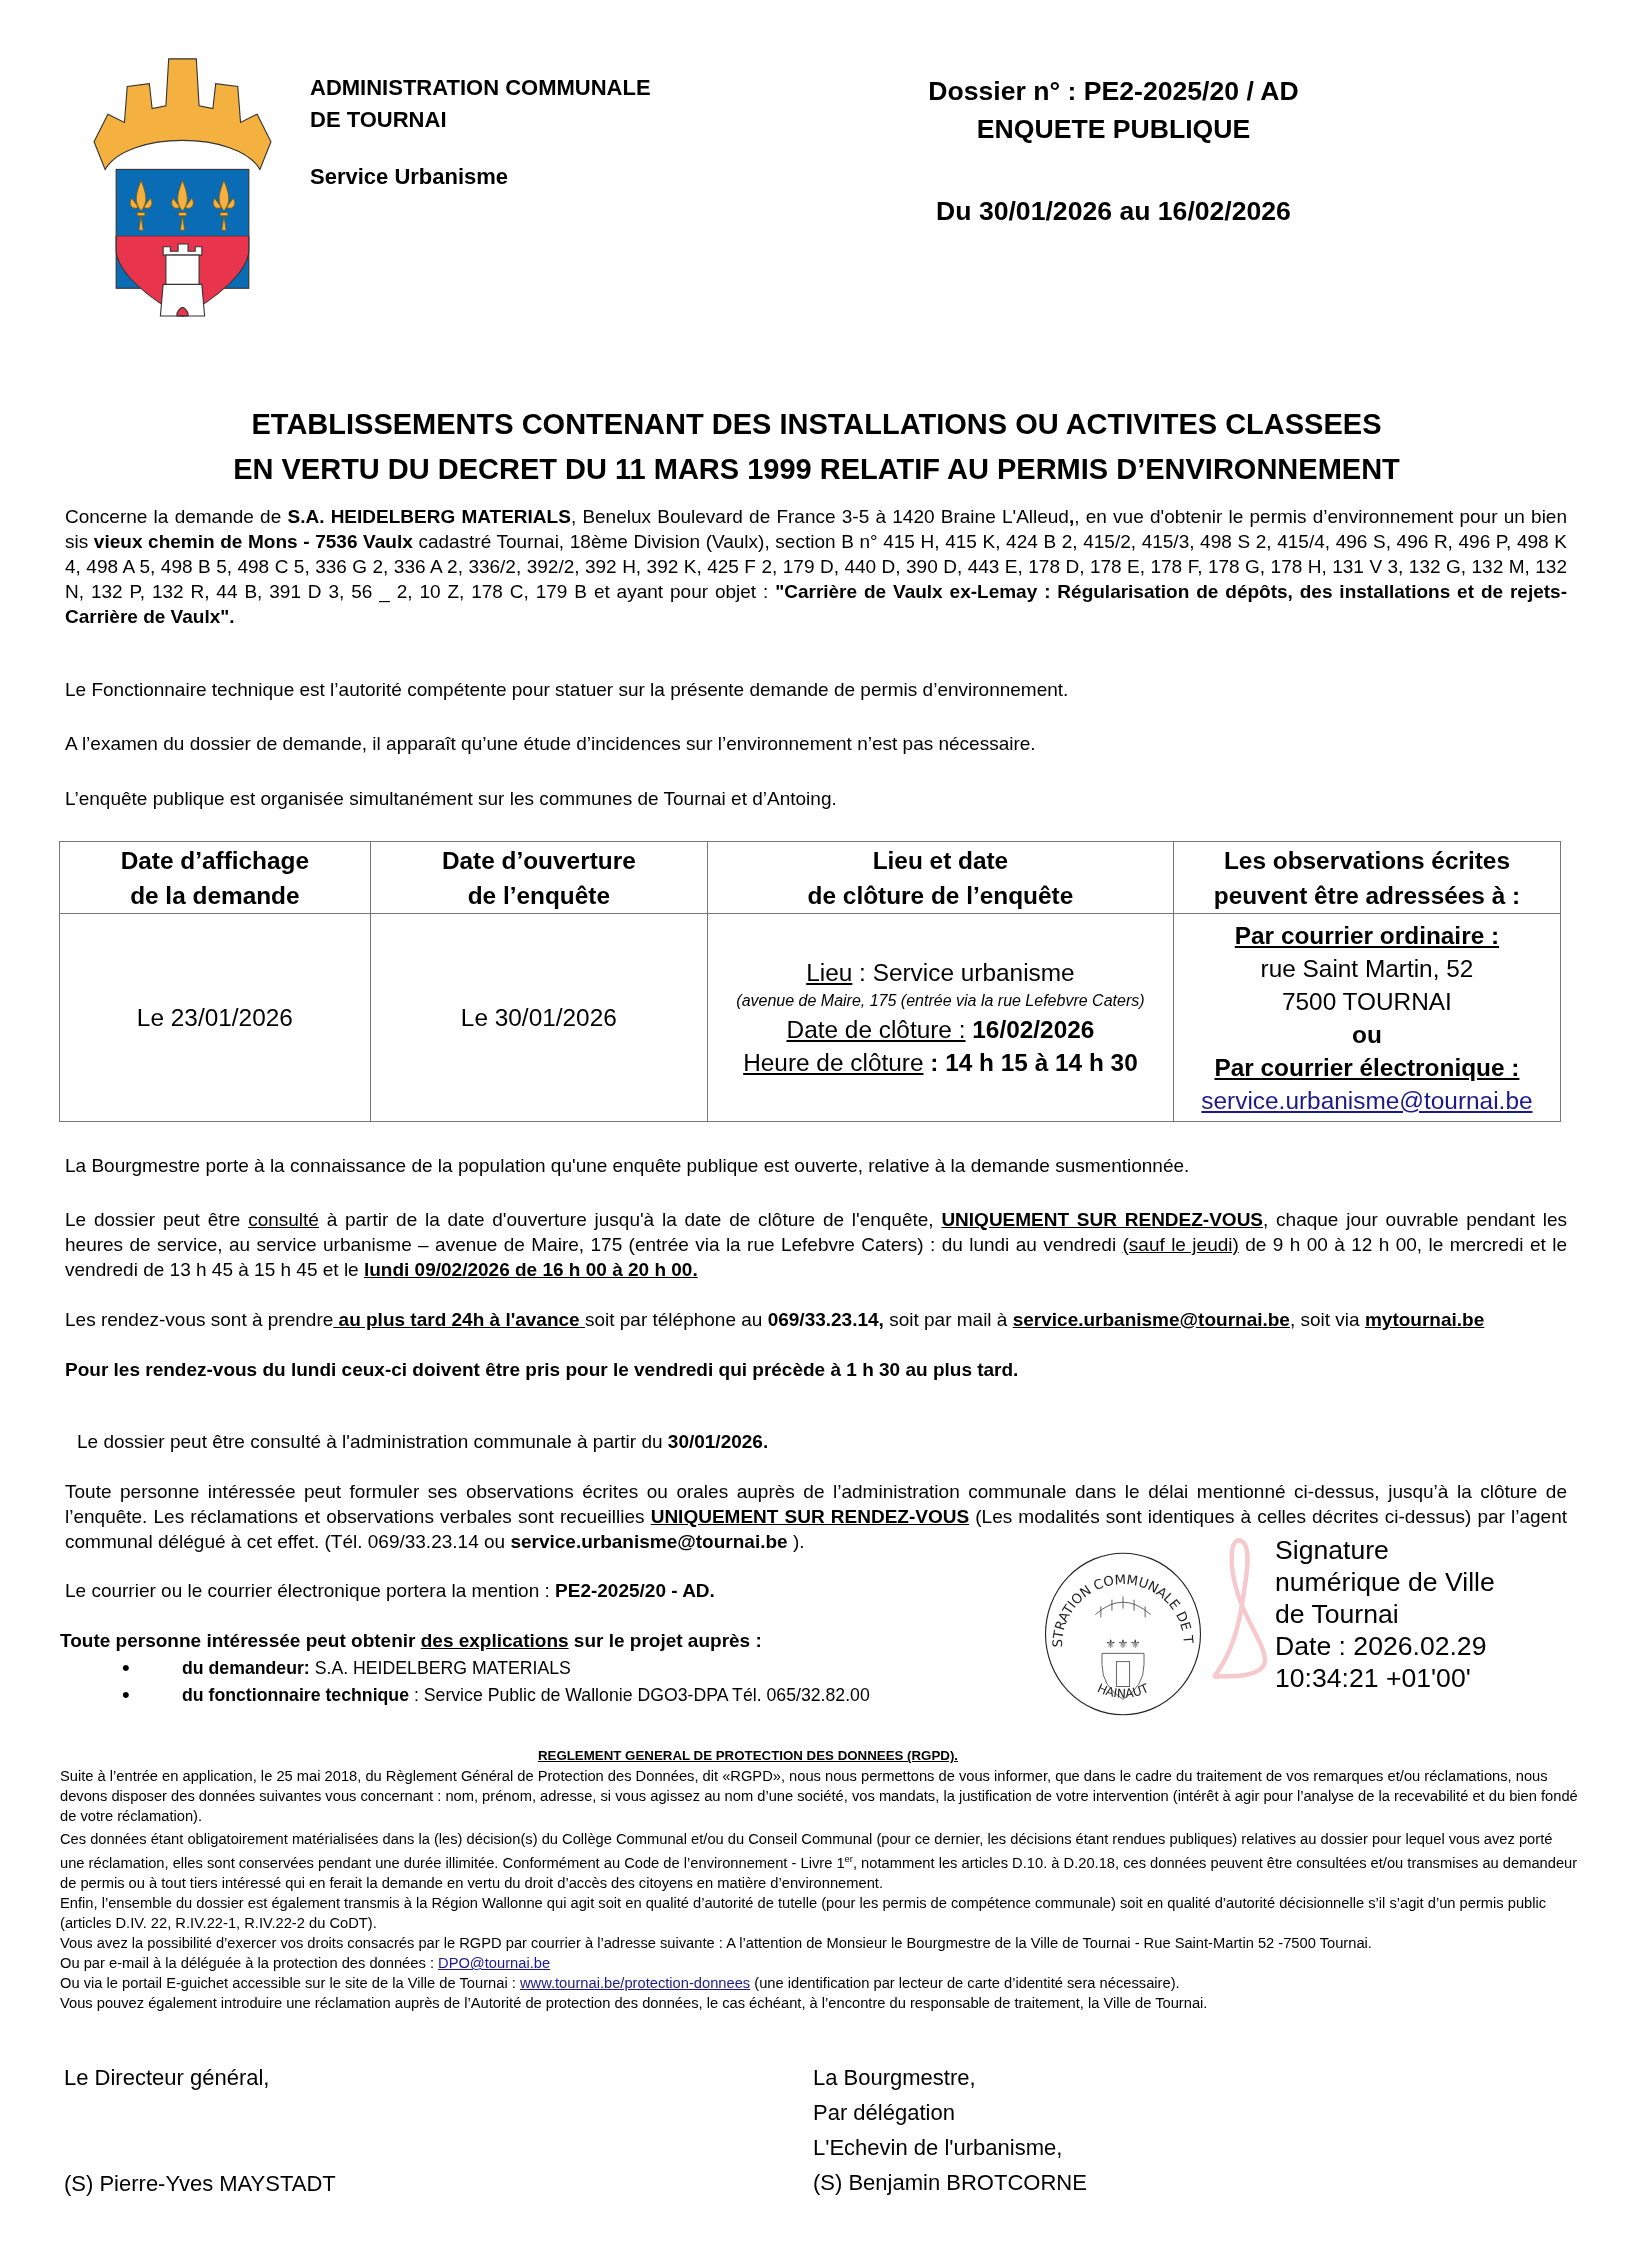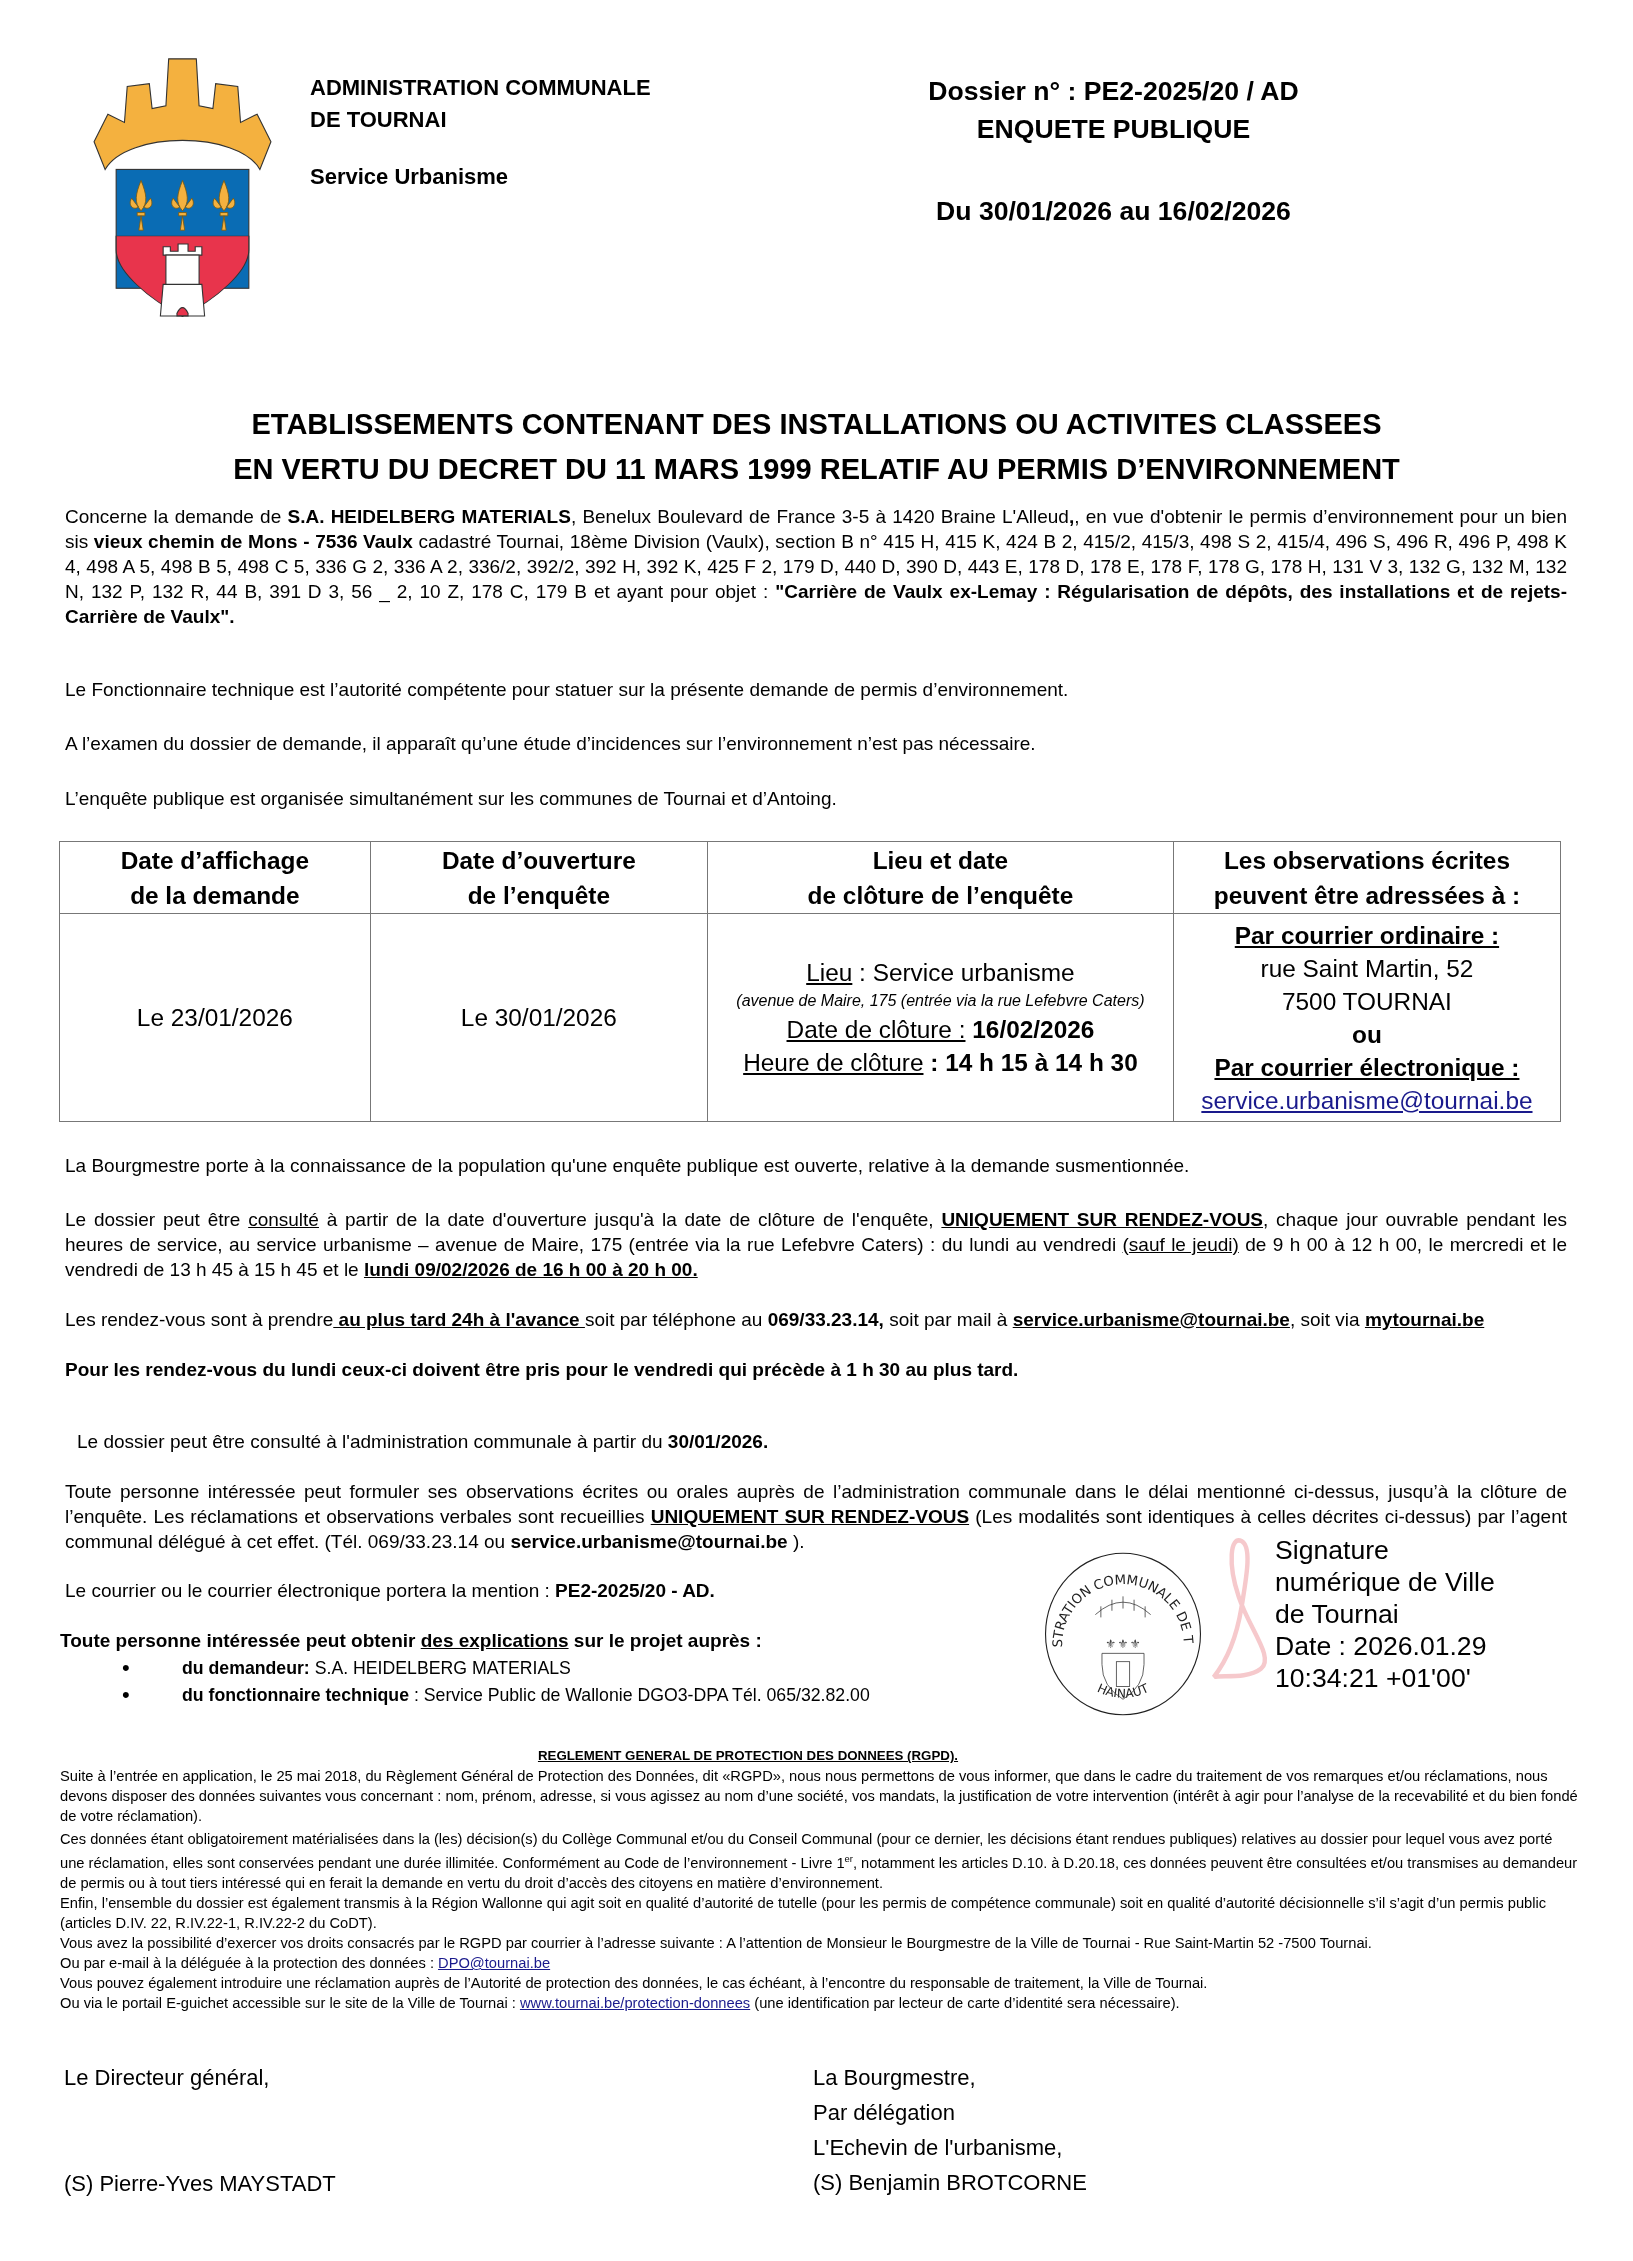--- a/index.html
+++ b/index.html
@@ -189,33 +189,33 @@
   </g>
 </svg>
 
 <svg id="sig-watermark" class="abs" viewBox="0 0 140 290">
   <path d="M60,20 C40,10 35,60 55,120 C75,180 120,230 95,250 C70,270 20,260 10,265 C30,240 50,200 60,140 C68,90 80,30 60,20 Z" fill="none" stroke="#f6c9cc" stroke-width="8"></path>
 </svg>
 <div id="sig-text" class="abs">
   <div>Signature</div>
   <div>numérique de Ville</div>
   <div>de Tournai</div>
-  <div>Date : 2026.01.29</div>
+  <div>Date : 2026.02.29</div>
   <div>10:34:21 +01'00'</div>
 </div>
 
 <div id="rgpd-title" class="abs">REGLEMENT GENERAL DE PROTECTION DES DONNEES (RGPD).</div>
 <div id="rgpd-body" class="abs">
   <p>Suite à l’entrée en application, le 25 mai 2018, du Règlement Général de Protection des Données, dit «RGPD», nous nous permettons de vous informer, que dans le cadre du traitement de vos remarques et/ou réclamations, nous devons disposer des données suivantes vous concernant : nom, prénom, adresse, si vous agissez au nom d’une société, vos mandats, la justification de votre intervention (intérêt à agir pour l’analyse de la recevabilité et du bien fondé de votre réclamation).</p>
   <p style="margin-top:3.3px"><span>Ces données étant obligatoirement matérialisées dans la (les) décision(s) du Collège Communal et/ou du Conseil Communal (pour ce dernier, les décisions étant rendues publiques) relatives au dossier pour lequel vous avez porté une réclamation, elles sont conservées pendant une durée illimitée. Conformément au Code de l’environnement -  Livre 1</span><sup>er</sup><span>, notamment les articles D.10. à D.20.18, ces données peuvent être consultées et/ou transmises au demandeur de permis ou à tout tiers intéressé qui en ferait la demande en vertu du droit d’accès des citoyens en matière d’environnement.</span></p>
   <p>Enfin, l’ensemble du dossier est également transmis à la Région Wallonne qui agit soit en qualité d’autorité de tutelle (pour les permis de compétence communale) soit en qualité d’autorité décisionnelle s’il s’agit d’un permis public (articles D.IV. 22, R.IV.22-1, R.IV.22-2 du CoDT).</p>
   <p>Vous avez la possibilité d’exercer vos droits consacrés par le RGPD par courrier à l’adresse suivante : A l’attention de Monsieur le Bourgmestre de la Ville de Tournai - Rue Saint-Martin 52 -7500 Tournai.</p>
   <p><span>Ou par e-mail à la déléguée à la protection des données : </span><a class="link">DPO@tournai.be</a></p>
+  <p><span>Ou via le portail E-guichet accessible sur le site de la Ville de Tournai : </span><a class="link">www.tournai.be/protection-donnees</a><span> (une identification par lecteur de carte d’identité sera nécessaire).</span></p>
   <p>Vous pouvez également introduire une réclamation auprès de l’Autorité de protection des données, le cas échéant, à l’encontre du responsable de traitement, la Ville de Tournai.</p>
-  <p><span>Ou via le portail E-guichet accessible sur le site de la Ville de Tournai : </span><a class="link">www.tournai.be/protection-donnees</a><span> (une identification par lecteur de carte d’identité sera nécessaire).</span></p>
 </div>
 
 <div id="sig-left" class="abs">
   <div>Le Directeur général,</div>
   <div style="height:71px"></div>
   <div>(S) Pierre-Yves MAYSTADT</div>
 </div>
 <div id="sig-right" class="abs">
   <div>La Bourgmestre,</div>
   <div>Par délégation</div>

